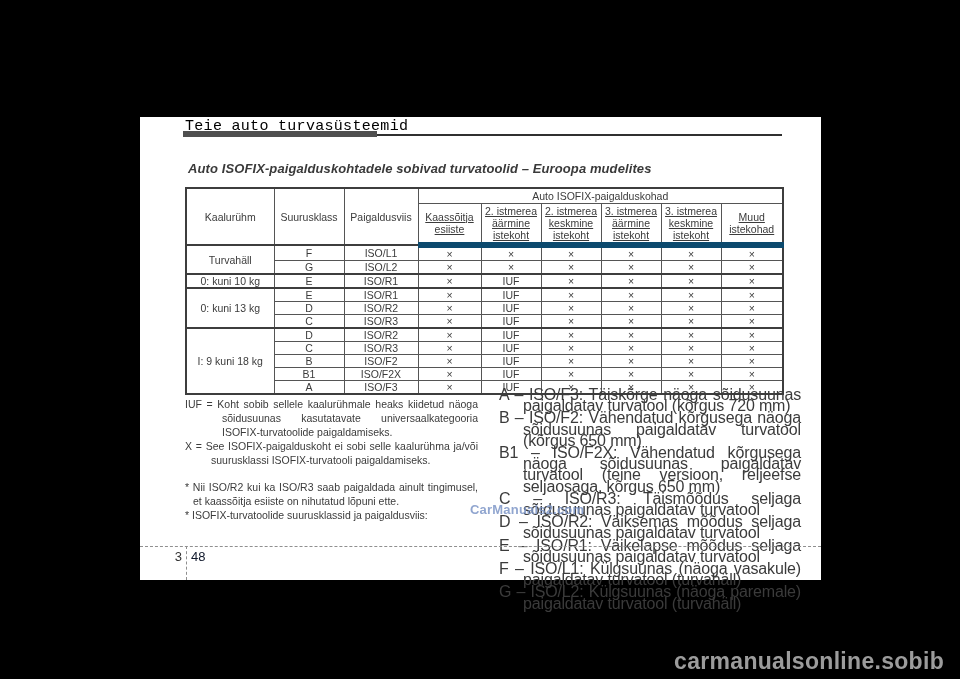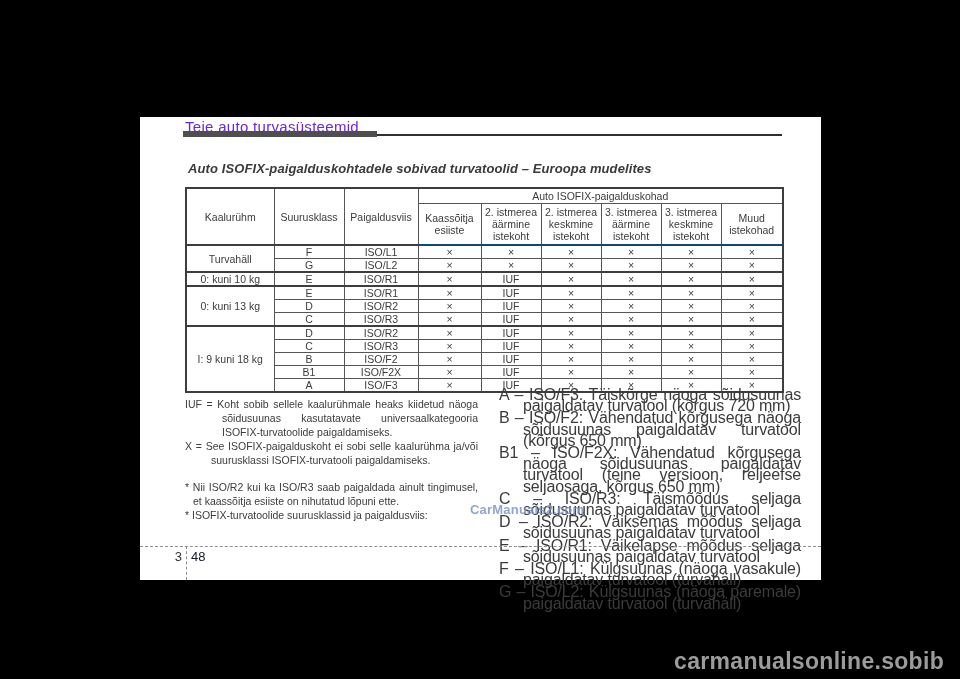--- a/index.html
+++ b/index.html
@@ -22,24 +22,24 @@
     width: 681px;
     height: 463px;
     background: #ffffff;
   }
 
   
   .running-header {
     position: absolute;
     left: 45px;
     top: 1px;
-    font-family: Liberation Sans, sans-serif;
+    font-family: Liberation Mono, monospace;
     font-size: 15px;
     letter-spacing: 0.3px;
-    color: #6d28d9;
+    color: #000000;
   }
   .header-rule {
     position: absolute;
     left: 44px;
     top: 17px;
     width: 598px;
     height: 2px;
     background: #303030;
   }
   .header-bar {
@@ -79,21 +79,21 @@
     border: 1px solid #555;
     font-weight: normal;
     text-align: center;
     vertical-align: middle;
     padding: 0 1px;
     overflow: hidden;
   }
   .isofix-table thead .span-row th { height: 15px; }
   .isofix-table thead .sub-row th { height: 42px; }
   .isofix-table thead th { line-height: 12px; }
-  .isofix-table thead tr.sub-row th { border-bottom: 2px solid #0c4a6e; }
+  .isofix-table thead tr.sub-row th { border-bottom: 6px solid #0c4a6e; text-decoration: underline; }
   .isofix-table thead th.corner { border-bottom: 2px solid #3d3d3d; margin-left: 36px; }
   .isofix-table tbody td { height: 13px; line-height: 12px; }
   .isofix-table tbody tr.grp-start td { border-top: 2px solid #3d3d3d; }
   .sub { white-space: pre-line; }
   .valign-top { vertical-align: top; padding-top: 1px; }
 
   
   .footnotes-left {
     position: absolute;
     left: 45px;

